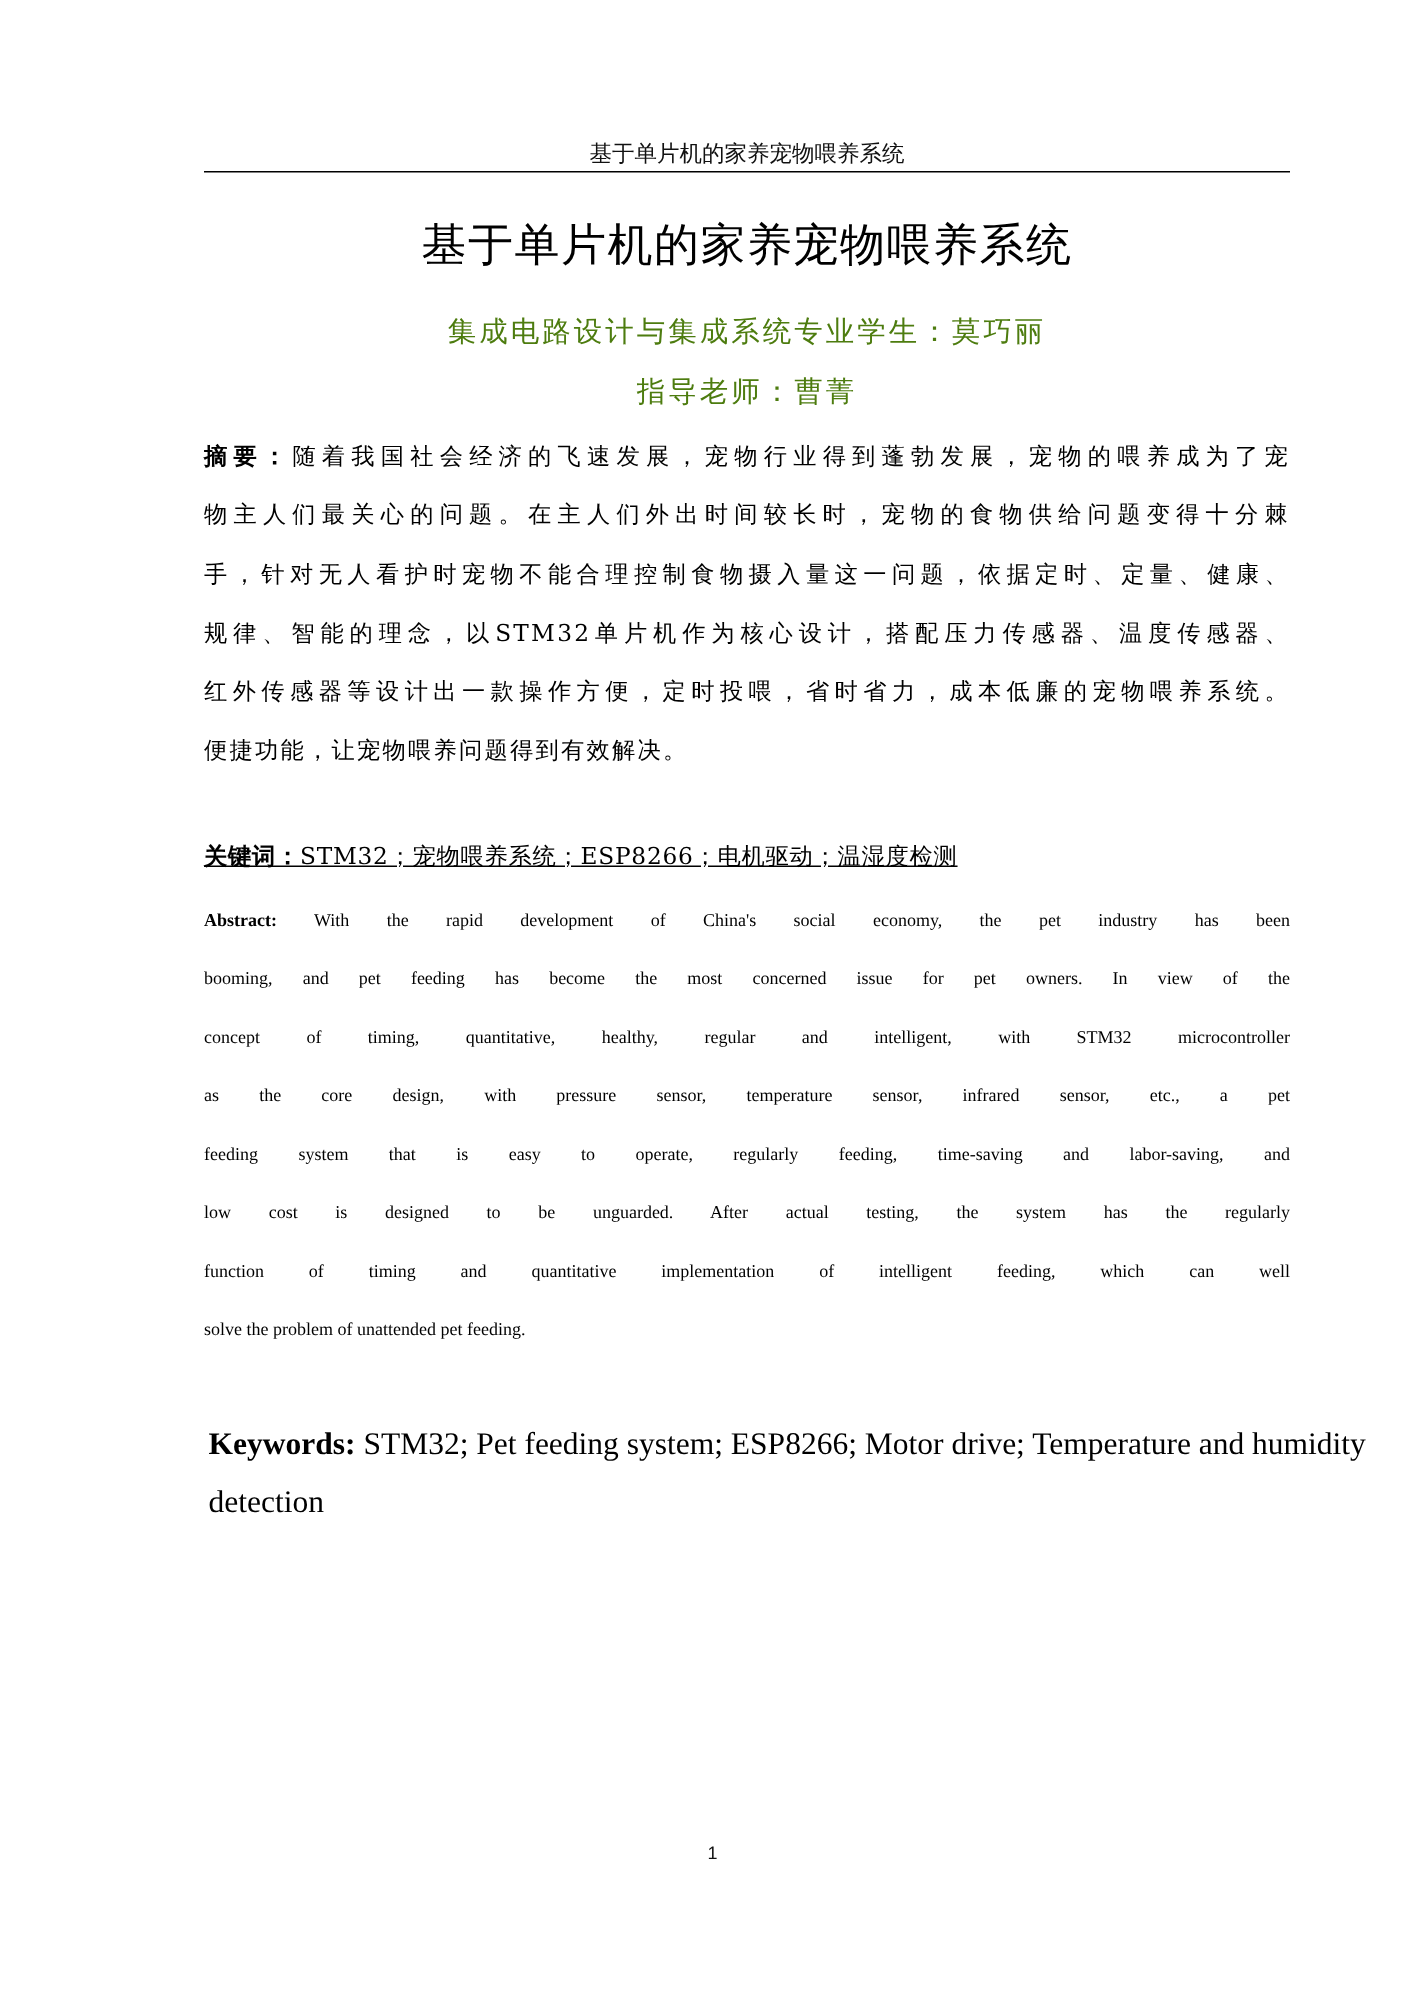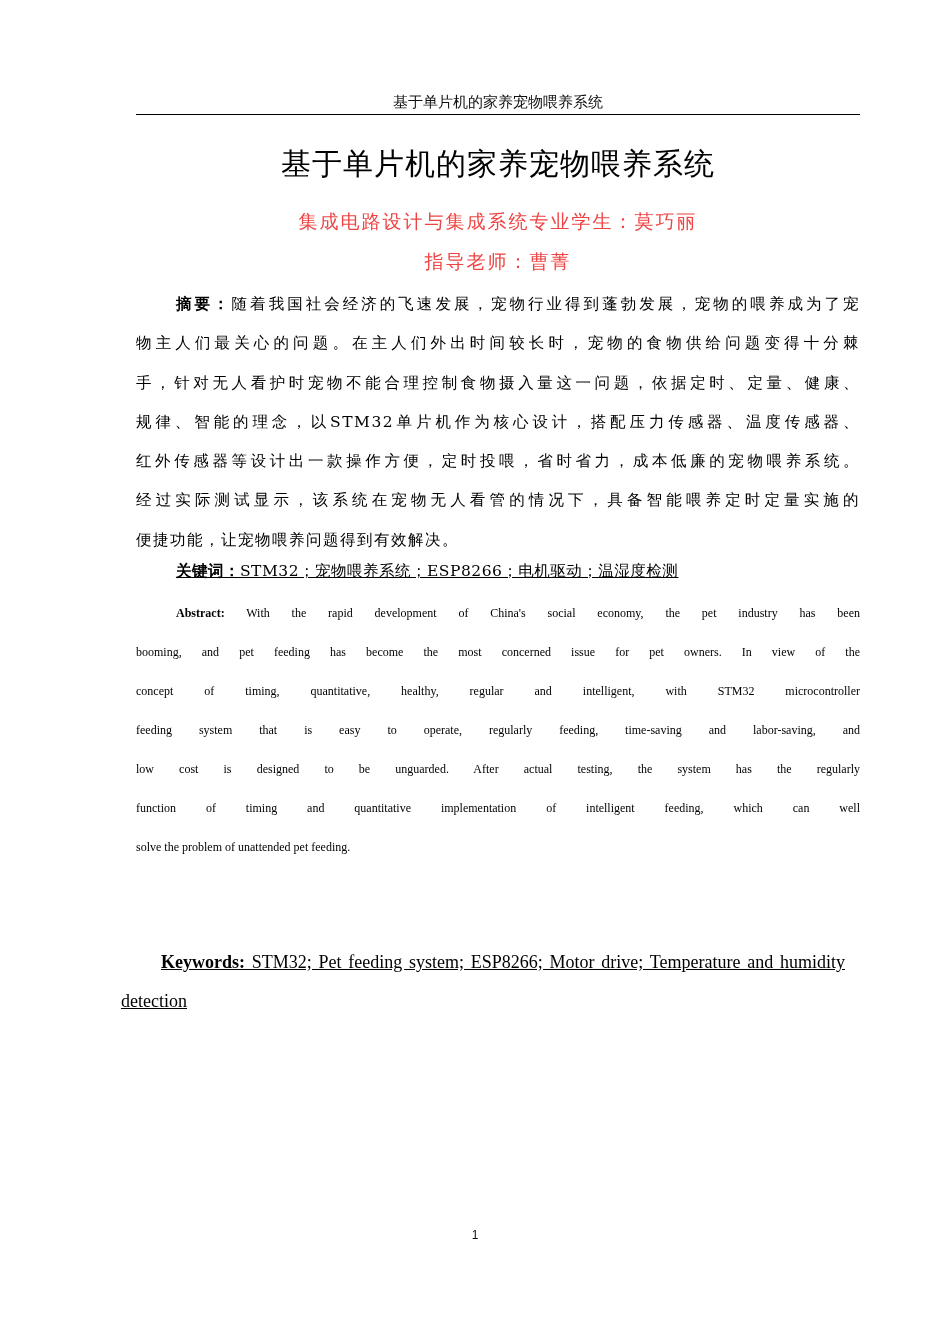--- a/index.html
+++ b/index.html
@@ -9,45 +9,45 @@
     position:absolute; left:136px; top:92px; width:724px; text-align:center;
     font-family:"DejaVu Serif", serif; font-size:15px; line-height:20px; color:#111;
   }
   .header-rule { position:absolute; left:136px; top:114px; width:724px; height:0; border-top:1.5px solid #000; }
   .title {
     position:absolute; left:136px; top:143px; width:724px; text-align:center;
     font-family:"DejaVu Sans", sans-serif; font-size:30px; line-height:42px; letter-spacing:1px;
   }
   .author, .advisor {
     position:absolute; left:136px; width:724px; text-align:center;
-    font-family:"DejaVu Serif", serif; font-size:19px; line-height:28px; letter-spacing:2px; color:#ef4444;
+    font-family:"DejaVu Serif", serif; font-size:19px; line-height:28px; letter-spacing:2px; color:#4d7c0f;
   }
   .author { top:207px; }
   .advisor { top:247px; }
   .cn-abstract {
     position:absolute; left:136px; top:284px; width:724px;
     font-family:"DejaVu Serif", serif; font-size:15.5px; line-height:39.3px; letter-spacing:1.5px;
     text-align:justify;
   }
   .cn-abstract .line { display:block; white-space:nowrap; text-align-last:justify; }
   .cn-abstract .line.last { text-align-last:left; }
-  .label-bold { font-weight:bold;margin-left:40px; }
+  .label-bold { font-weight:bold; }
   .cn-keywords {
     position:absolute; left:136px; top:557px; width:724px;
     font-family:"DejaVu Serif", serif; font-size:15.5px; line-height:28px; letter-spacing:0.5px;text-decoration:underline;
   }
   .en-abstract {
     position:absolute; left:136px; top:594px; width:724px;
     font-family:"Liberation Serif", serif; font-size:12px; line-height:39px;
   }
   .en-abstract .line { display:block; white-space:nowrap; text-align:justify; text-align-last:justify; }
   .en-abstract .line.last { text-align-last:left; }
   .en-keywords {
-    position:absolute; left:121px; top:943px; width:724px;
-    font-family:"Liberation Serif", serif; font-size:18px; line-height:39px;text-decoration:underline;
+    position:absolute; left:139px; top:943px; width:724px;
+    font-family:"Liberation Serif", serif; font-size:21px; line-height:39px;
   }
   .en-keywords .line { display:block; white-space:nowrap; text-align:justify; text-align-last:justify; }
   .en-keywords .line.last { text-align-last:left; }
   .page-number {
     position:absolute; left:0; top:1228px; width:950px; text-align:center;
     font-family:"Liberation Sans", sans-serif; font-size:12px; color:#111;
   }
 </style>
 </head>
 <body>
@@ -60,32 +60,32 @@
   <div class="title">基于单片机的家养宠物喂养系统</div>
   <div class="author">集成电路设计与集成系统专业学生：莫巧丽</div>
   <div class="advisor">指导老师：曹菁</div>
 
   <div class="cn-abstract">
     <span class="line"><span class="label-bold">摘要：</span><span>随着我国社会经济的飞速发展，宠物行业得到蓬勃发展，宠物的喂养成为了宠</span></span>
     <span class="line">物主人们最关心的问题。在主人们外出时间较长时，宠物的食物供给问题变得十分棘</span>
     <span class="line">手，针对无人看护时宠物不能合理控制食物摄入量这一问题，依据定时、定量、健康、</span>
     <span class="line">规律、智能的理念，以STM32单片机作为核心设计，搭配压力传感器、温度传感器、</span>
     <span class="line">红外传感器等设计出一款操作方便，定时投喂，省时省力，成本低廉的宠物喂养系统。</span>
-    <span class="line">经过实际测试显示，该系统在宠物无人看管的情况下，具备智能喂养定时定量实施的</span>
     <span class="line last">便捷功能，让宠物喂养问题得到有效解决。</span>
   </div>
 
   <div class="cn-keywords">
     <span class="label-bold">关键词：</span><span>STM32；宠物喂养系统；ESP8266；电机驱动；温湿度检测</span>
   </div>
 
   <div class="en-abstract">
     <span class="line"><span class="label-bold">Abstract:</span><span> With the rapid development of China's social economy, the pet industry has been</span></span>
     <span class="line">booming, and pet feeding has become the most concerned issue for pet owners. In view of the</span>
     <span class="line">concept of timing, quantitative, healthy, regular and intelligent, with STM32 microcontroller</span>
+    <span class="line">as the core design, with pressure sensor, temperature sensor, infrared sensor, etc., a pet</span>
     <span class="line">feeding system that is easy to operate, regularly feeding, time-saving and labor-saving, and</span>
     <span class="line">low cost is designed to be unguarded. After actual testing, the system has the regularly</span>
     <span class="line">function of timing and quantitative implementation of intelligent feeding, which can well</span>
     <span class="line last">solve the problem of unattended pet feeding.</span>
   </div>
 
   <div class="en-keywords">
     <span class="line"><span class="label-bold">Keywords:</span><span> STM32; Pet feeding system; ESP8266; Motor drive; Temperature and humidity</span></span>
     <span class="line last">detection</span>
   </div>

